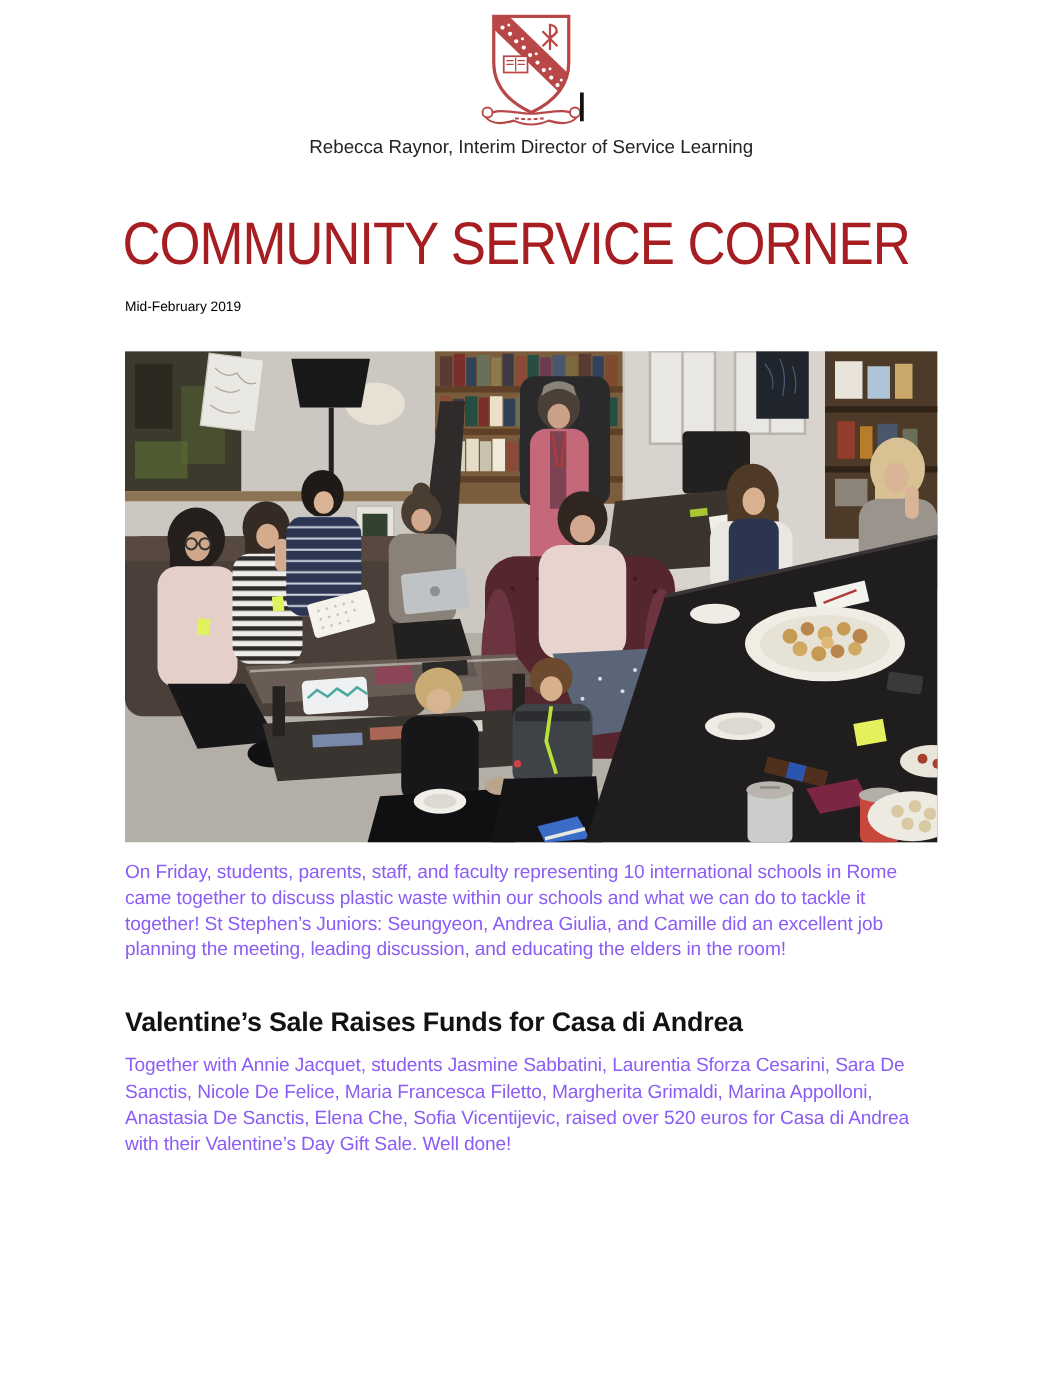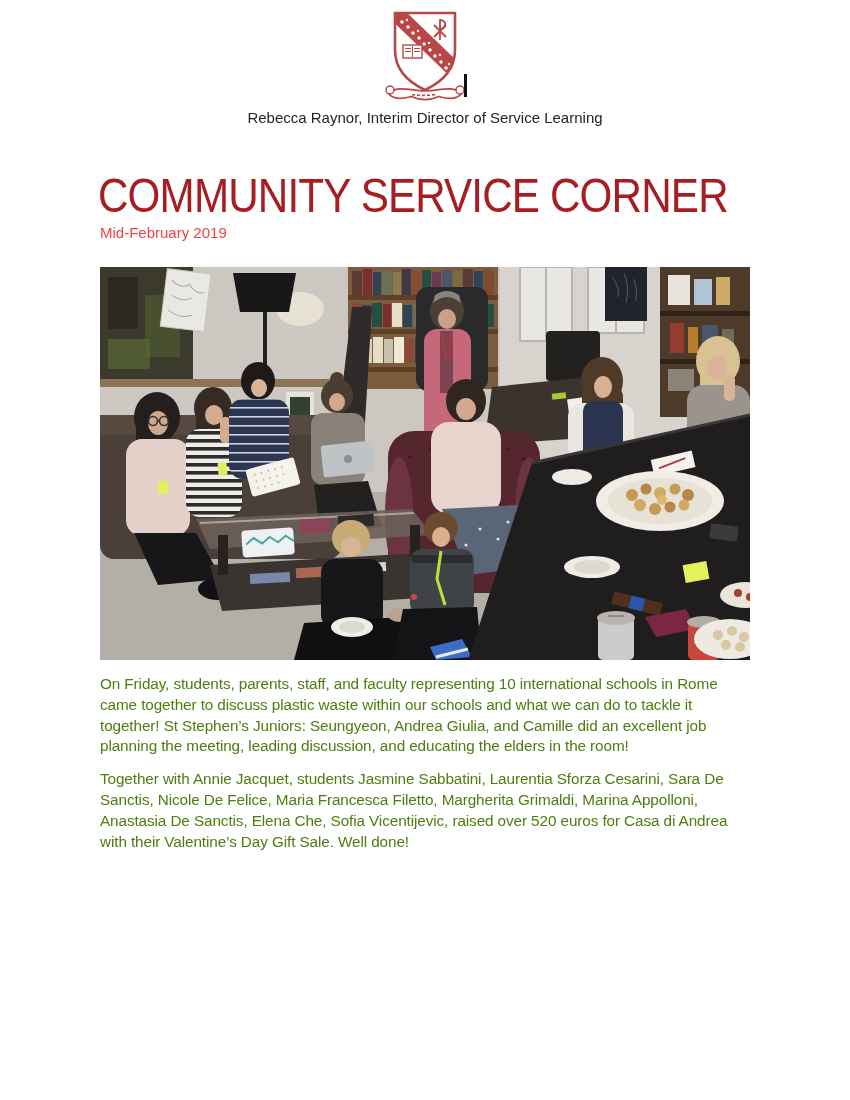--- a/index.html
+++ b/index.html
@@ -13,25 +13,25 @@
   .masthead-line{margin:0;font-size:15px;line-height:21px;color:#242424;}
   .masthead-line.first{margin-top:3px;}
   .text-cursor{position:absolute;left:464px;top:74px;width:3px;height:23px;background:#111;}
   
   .content{margin:0 100px;width:650px;}
   .newsletter-title{
     margin:42px 0 0 -2px;font-size:48px;line-height:52px;font-weight:400;
     color:#A61D22;letter-spacing:-1px;white-space:nowrap;
     transform:scaleX(.88);transform-origin:left center;
   }
-  .issue-date{margin:0 0 0 0;font-size:15px;line-height:21px;color:#ef4444;}
+  .issue-date{margin:14px 0 0 0;font-size:11px;line-height:21px;color:#000000;}
   .section-heading{margin:36px 0 0 0;font-size:21.5px;line-height:26px;font-weight:700;color:#121212;letter-spacing:-.2px;}
   .section-heading.second{margin-top:34px;}
   .photo-fig{margin:24px 0 0 0;width:650px;height:393px;line-height:0;}
-  .body-text{margin:14px 0 0 0;font-size:15.3px;line-height:20.8px;color:#4d7c0f;letter-spacing:-.1px;}
+  .body-text{margin:14px 0 0 0;font-size:15.3px;line-height:20.8px;color:#8b5cf6;letter-spacing:-.1px;}
   .body-text.second{margin-top:12px;}
   
   .page-footer{
     position:absolute;left:2px;right:2px;top:1032px;height:47px;
     background:#8C2418;border:2px solid #8a68cc;
     display:flex;align-items:center;justify-content:center;
   }
   .page-number{color:#f3efec;font-size:13.5px;font-family:"Liberation Sans","DejaVu Sans",sans-serif;}
 </style>
 </head>
@@ -423,20 +423,21 @@
             <circle cx="638" cy="326" r="4"></circle>
             <circle cx="650" cy="330" r="4"></circle>
           </g>
 
         <rect x="610" y="258" width="28" height="15" rx="3" fill="#3a3a3c" transform="rotate(8 624 265)"></rect>
       </svg>
     </figure>
 
     <p class="body-text">On Friday, students, parents, staff, and faculty representing 10 international schools in Rome came together to discuss plastic waste within our schools and what we can do to tackle it together! St Stephen’s Juniors: Seungyeon, Andrea Giulia, and Camille did an excellent job planning the meeting, leading discussion, and educating the elders in the room!</p>
 
+    <h2 class="section-heading second">Valentine’s Sale Raises Funds for Casa di Andrea</h2>
     <p class="body-text second">Together with Annie Jacquet, students Jasmine Sabbatini, Laurentia Sforza Cesarini, Sara De Sanctis, Nicole De Felice, Maria Francesca Filetto, Margherita Grimaldi, Marina Appolloni, Anastasia De Sanctis, Elena Che, Sofia Vicentijevic, raised over 520 euros for Casa di Andrea with their Valentine’s Day Gift Sale. Well done!</p>
   </div>
 
   <footer class="page-footer">
     <span class="page-number">1</span>
   </footer>
 
 </div>
 
 </body></html>

